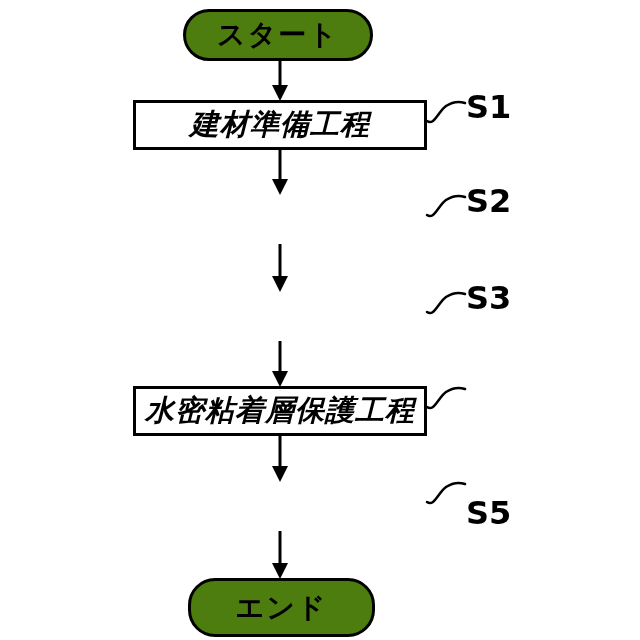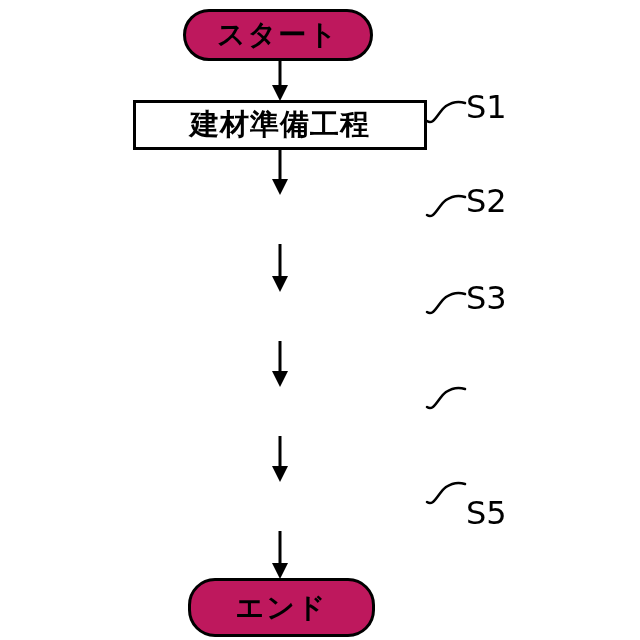--- a/index.html
+++ b/index.html
@@ -12,21 +12,21 @@
     width: 640px;
     height: 640px;
     background: #ffffff;
     font-family: "DejaVu Sans", "Liberation Sans", sans-serif;
     overflow: hidden;
   }
   .terminal {
     position: absolute;
     border: 3px solid #000000;
     border-radius: 27px;
-    background: #be185d;
+    background: #4d7c0f;
     display: flex;
     align-items: center;
     justify-content: center;
     box-sizing: border-box;
     z-index: 2;
   }
   .terminal .label {
     font-size: 28px;
     font-weight: bold;
     color: #000000;
@@ -38,34 +38,35 @@
     left: 133px;
     width: 294px;
     height: 50px;
     border: 3px solid #000000;
     background: #ffffff;
     display: flex;
     align-items: center;
     justify-content: center;
     box-sizing: border-box;
     z-index: 2;
+    font-style: italic;
   }
   .process-box .label {
     font-size: 29px;
     font-weight: bold;
     color: #000000;
     letter-spacing: 1px;
     white-space: nowrap;
   }
   .step-id {
     position: absolute;
     left: 466px;
     width: 60px;
     font-size: 32px;
-    font-weight: normal;
+    font-weight: bold;
     color: #000000;
     line-height: 34px;
     z-index: 2;
   }
   #connector-layer {
     position: absolute;
     left: 0;
     top: 0;
     width: 640px;
     height: 640px;
@@ -109,20 +110,23 @@
     <path d="M 427 502 C 434 507 438 493 446 487 C 452 483 459 482 465 484" fill="none" stroke="#000000" stroke-width="2.5" stroke-linecap="round"></path>
   </svg>
 
   <div class="terminal" style="left:183px; top:9px; width:190px; height:52px;">
     <span class="label">スタート</span>
   </div>
 
   <div class="process-box" style="top:100px;">
     <span class="label">建材準備工程</span>
   </div>
+  <div class="process-box" style="top:386px;">
+    <span class="label">水密粘着層保護工程</span>
+  </div>
 
   <div class="step-id" style="top:90px;">S1</div>
   <div class="step-id" style="top:184px;">S2</div>
   <div class="step-id" style="top:281px;">S3</div>
   <div class="step-id" style="top:496px;">S5</div>
 
   <div class="terminal" style="left:188px; top:578px; width:187px; height:59px;">
     <span class="label">エンド</span>
   </div>
 

